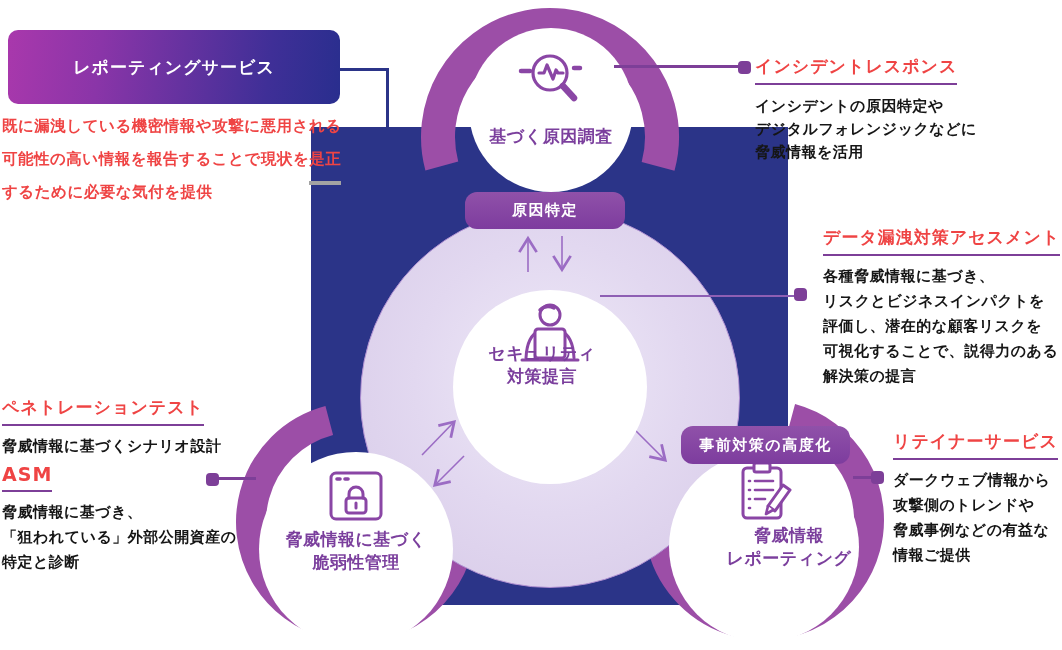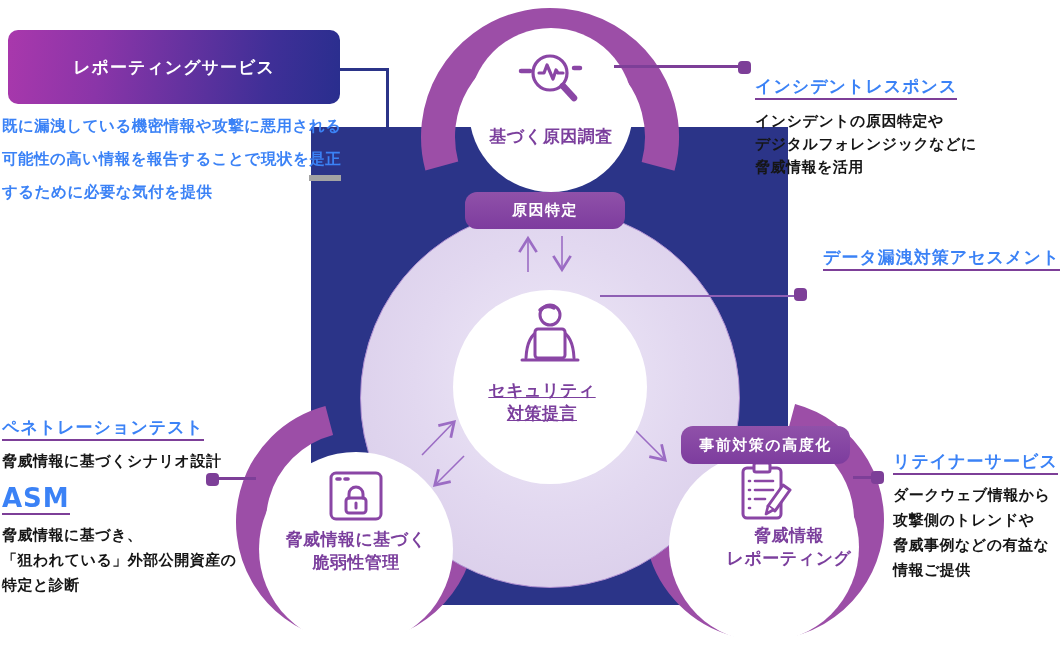--- a/index.html
+++ b/index.html
@@ -10,22 +10,22 @@
   .abs{position:absolute;}
   
   .badge{
     left:8px;top:30px;width:332px;height:74px;border-radius:10px;
     background:linear-gradient(97deg,#a938ac 0%,#8a35a8 28%,#3f2f97 78%,#292e8e 100%);
     display:flex;align-items:center;justify-content:center;
     color:#fff;font-size:17px;font-weight:bold;letter-spacing:1px;z-index:8;
   }
   .elbow-h{left:340px;top:68px;width:49px;height:3px;background:#2b3488;z-index:0;}
   .elbow-v{left:386px;top:68px;width:3px;height:60px;background:#2b3488;z-index:0;}
-  .left-desc{left:2px;top:110px;width:352px;color:#3b82f6;font-size:15.5px;font-weight:bold;line-height:33px;letter-spacing:0.5px;z-index:8;}
-  .left-desc .u{border-bottom:6px solid #a3a3a3;padding-bottom:7px;}
+  .left-desc{left:2px;top:110px;width:352px;color:#ef4444;font-size:15.5px;font-weight:bold;line-height:33px;letter-spacing:0.5px;z-index:8;}
+  .left-desc .u{border-bottom:4px solid #a3a3a3;padding-bottom:13px;}
   
   .navy{left:311px;top:127px;width:477px;height:478px;background:#2b3488;z-index:1;}
   .rings{left:0;top:0;width:1062px;height:650px;z-index:2;pointer-events:none;}
   .lavender{
     left:360px;top:208px;width:380px;height:380px;border-radius:50%;
     background:radial-gradient(circle at 50% 45%,#efeaf8 0%,#e2d8f0 48%,#d6c9e7 100%);
     border:1px solid #b090d2;box-sizing:border-box;z-index:3;
   }
   .arrows{left:0;top:0;width:1062px;height:650px;z-index:4;pointer-events:none;}
   .wcircle{border-radius:50%;background:#ffffff;z-index:5;}
@@ -42,24 +42,24 @@
   }
   .pill-top{left:465px;top:192px;width:160px;height:37px;}
   .pill-bl{left:259px;top:412px;width:151px;height:36px;}
   .pill-br{left:681px;top:426px;width:169px;height:38px;}
   
   .cline{background:#7d3f98;z-index:7;}
   .cdot{width:13px;height:13px;border-radius:4px;background:#7d3f98;z-index:7;}
   
   .sec{z-index:8;}
   .sec .t{
-    display:inline-block;color:#3b82f6;font-size:17px;font-weight:bold;letter-spacing:1px;
-    border-bottom:2.5px solid #7d3f98;margin-top:20px;
-  }
-  .sec .t-big{font-size:26px;}
+    display:inline-block;color:#ef4444;font-size:17px;font-weight:bold;letter-spacing:1px;
+    border-bottom:2.5px solid #7d3f98;padding-bottom:5px;
+  }
+  .sec .t-big{font-size:19px;}
   .sec .body{margin-top:8px;color:#151515;font-size:15px;font-weight:bold;letter-spacing:0.5px;line-height:25px;}
   .sec .lh23{line-height:23px;margin-top:10px;}
 </style>
 </head>
 <body>
 
 <div id="canvas">
 
   <div class="abs badge">
     <span>レポーティングサービス</span>
@@ -152,21 +152,21 @@
         <line x1="14" y1="48" x2="15" y2="48"></line>
       </g>
       <path d="M33 46 l15 -21 l7 5 l-15 21 z" fill="#ffffff"></path>
       <path d="M33 46 l-2 8 l7 -4" fill="#ffffff" stroke-width="2.6"></path>
     </g>
   </svg>
 
   <div class="abs nlabel" style="left:471px;top:125px;width:160px;">
       <div>基づく原因調査</div>
   </div>
-  <div class="abs nlabel" style="left:453px;top:379px;width:178px;text-decoration:underline;">
+  <div class="abs nlabel" style="left:453px;top:342px;width:178px;">
     <div>セキュリティ</div>
       <div>対策提言</div>
   </div>
   <div class="abs nlabel" style="left:259px;top:528px;width:194px;">
     <div>脅威情報に基づく</div>
       <div>脆弱性管理</div>
   </div>
   <div class="abs nlabel" style="left:669px;top:524px;width:168px;padding-left:36px;">
     <div>脅威情報</div>
       <div>レポーティング</div>
@@ -187,20 +187,27 @@
     <div class="t">インシデントレスポンス</div>
     <div class="body lh23">
       <div>インシデントの原因特定や</div>
       <div>デジタルフォレンジックなどに</div>
       <div>脅威情報を活用</div>
     </div>
   </div>
 
   <div class="abs sec" style="left:823px;top:226px;width:239px;">
     <div class="t">データ漏洩対策アセスメント</div>
+    <div class="body">
+      <div>各種脅威情報に基づき、</div>
+      <div>リスクとビジネスインパクトを</div>
+      <div>評価し、潜在的な顧客リスクを</div>
+      <div>可視化することで、説得力のある</div>
+      <div>解決策の提言</div>
+    </div>
   </div>
 
   <div class="abs sec" style="left:2px;top:396px;width:250px;">
     <div class="t">ペネトレーションテスト</div>
     <div class="body">
       <div>脅威情報に基づくシナリオ設計</div>
     </div>
   </div>
 
   <div class="abs sec" style="left:2px;top:463px;width:250px;">

